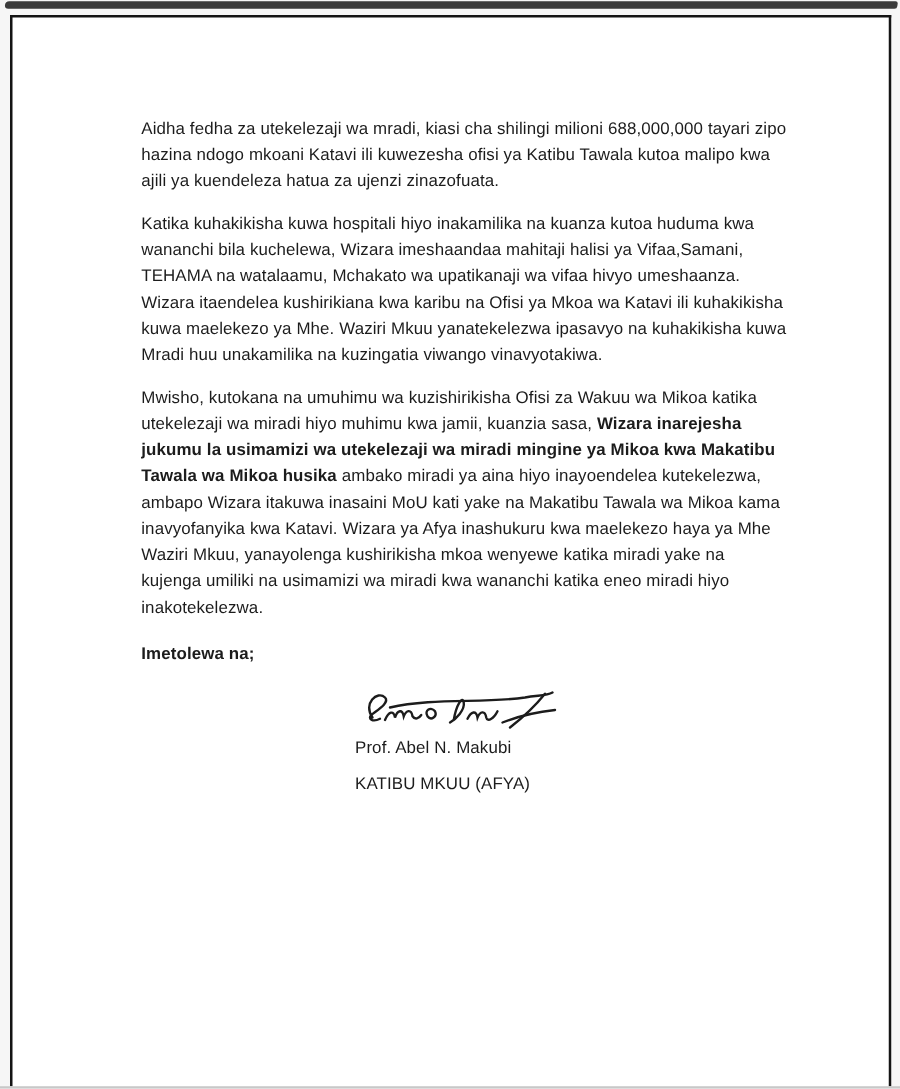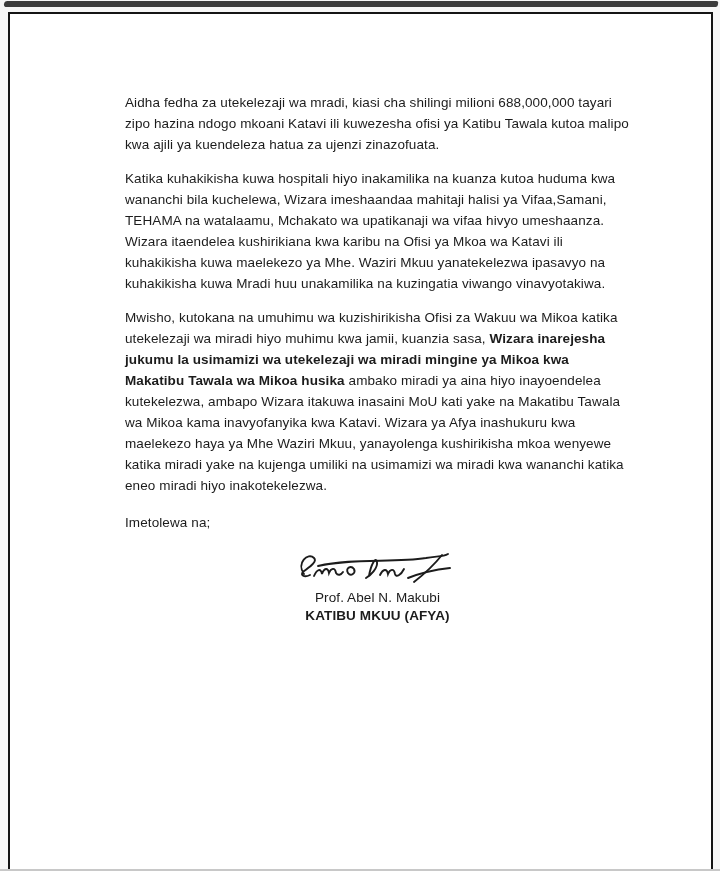--- a/index.html
+++ b/index.html
@@ -32,49 +32,47 @@
     transform: skewX(-8deg);
   }
   .page {
     position: absolute;
     top: 12px; left: 8px;
     width: 705px;
     height: 857px;
     background: var(--page-bg);
     border: 2px solid var(--border-color);
     border-bottom: none;
-    padding-left: 12px;
   }
   .content {
     padding: 78px 81px 0 103px;
     font-size: 13.5px;
     line-height: 21px;
     letter-spacing: 0.1px;
   }
   .para {
     margin-bottom: 13px;
     text-align: left;
   }
   .bold { font-weight: bold; }
   .issued {
-    font-weight: normal;
+    font-weight: bold;
     margin-top: 16px;
     margin-bottom: 14px;
   }
   .sig-block {
     width: fit-content;
     margin: 0 auto;
-    text-align: center;
   }
   .sig-svg {
     display: block;
     margin: 0 auto 2px auto;
   }
   .sig-line { line-height: 18px; }
-  .sig-title { font-weight: bold; line-height: 18px; }
+  .sig-title { font-weight: normal; line-height: 18px; margin-top: 11px; }
   .bottom-edge {
     position: absolute;
     left: 0; right: 0; bottom: 0;
     height: 2px;
     background: var(--bottom-edge-color);
   }
 </style>
 </head>
 <body>
 

